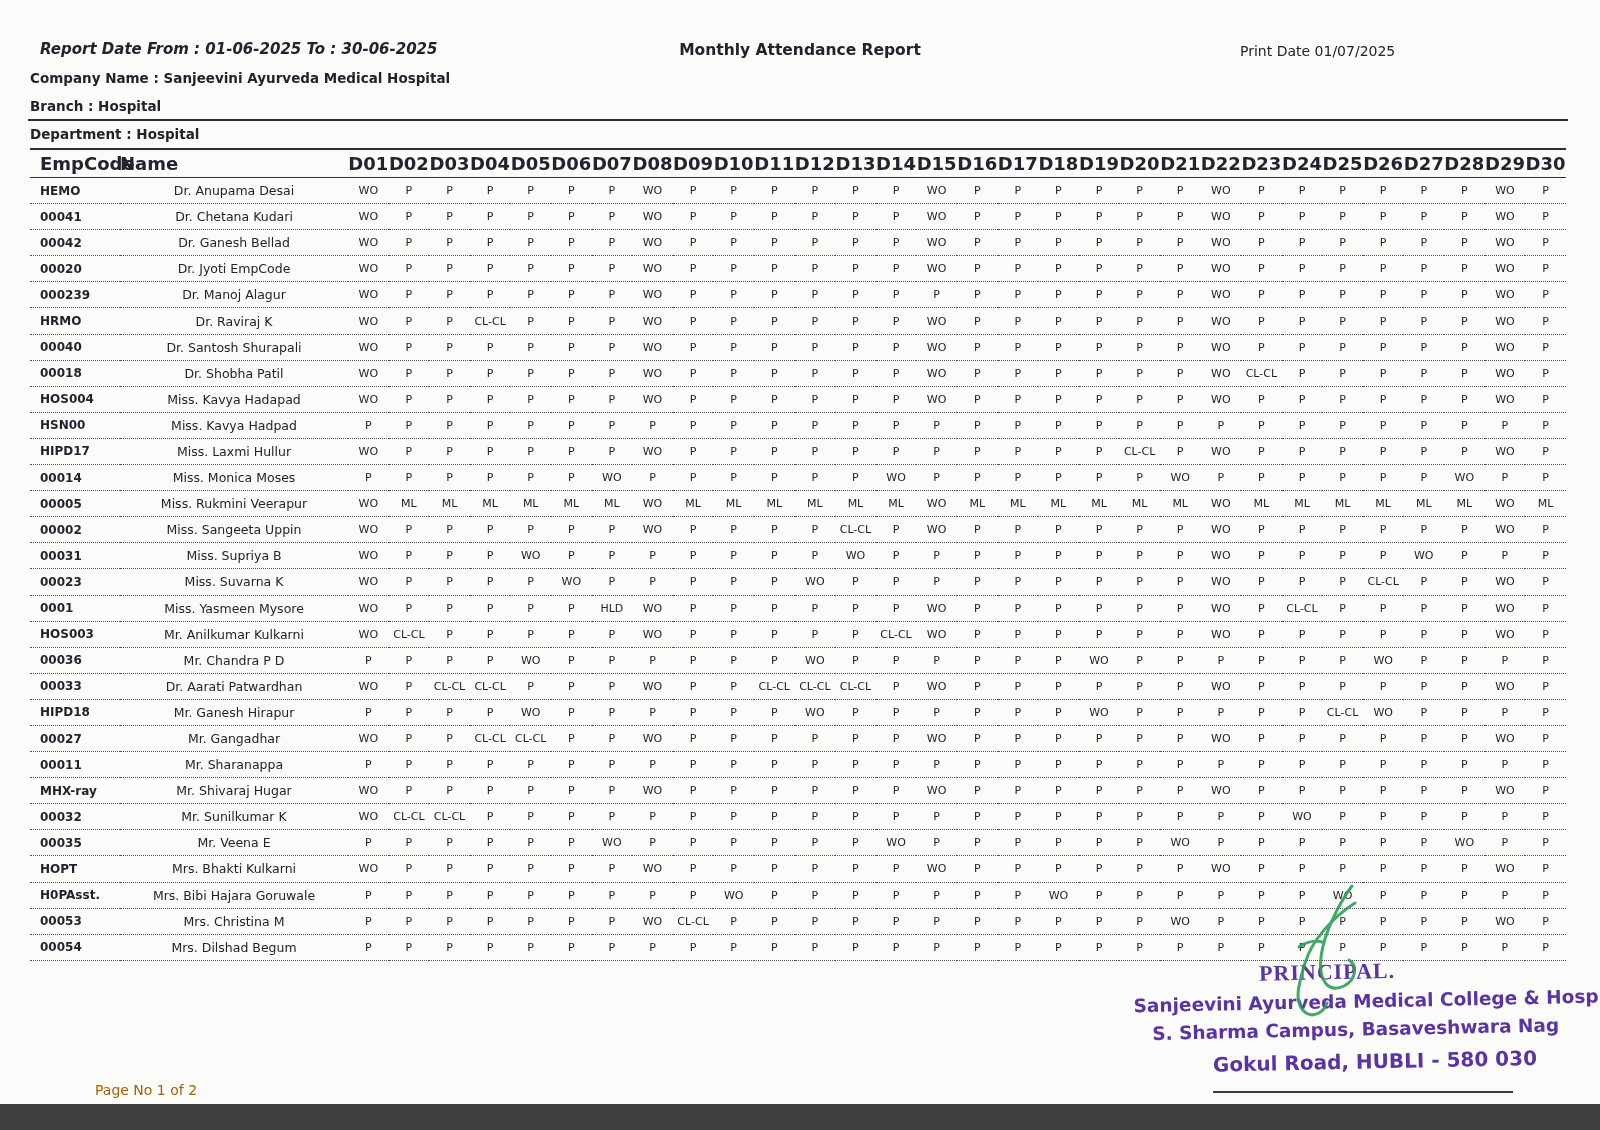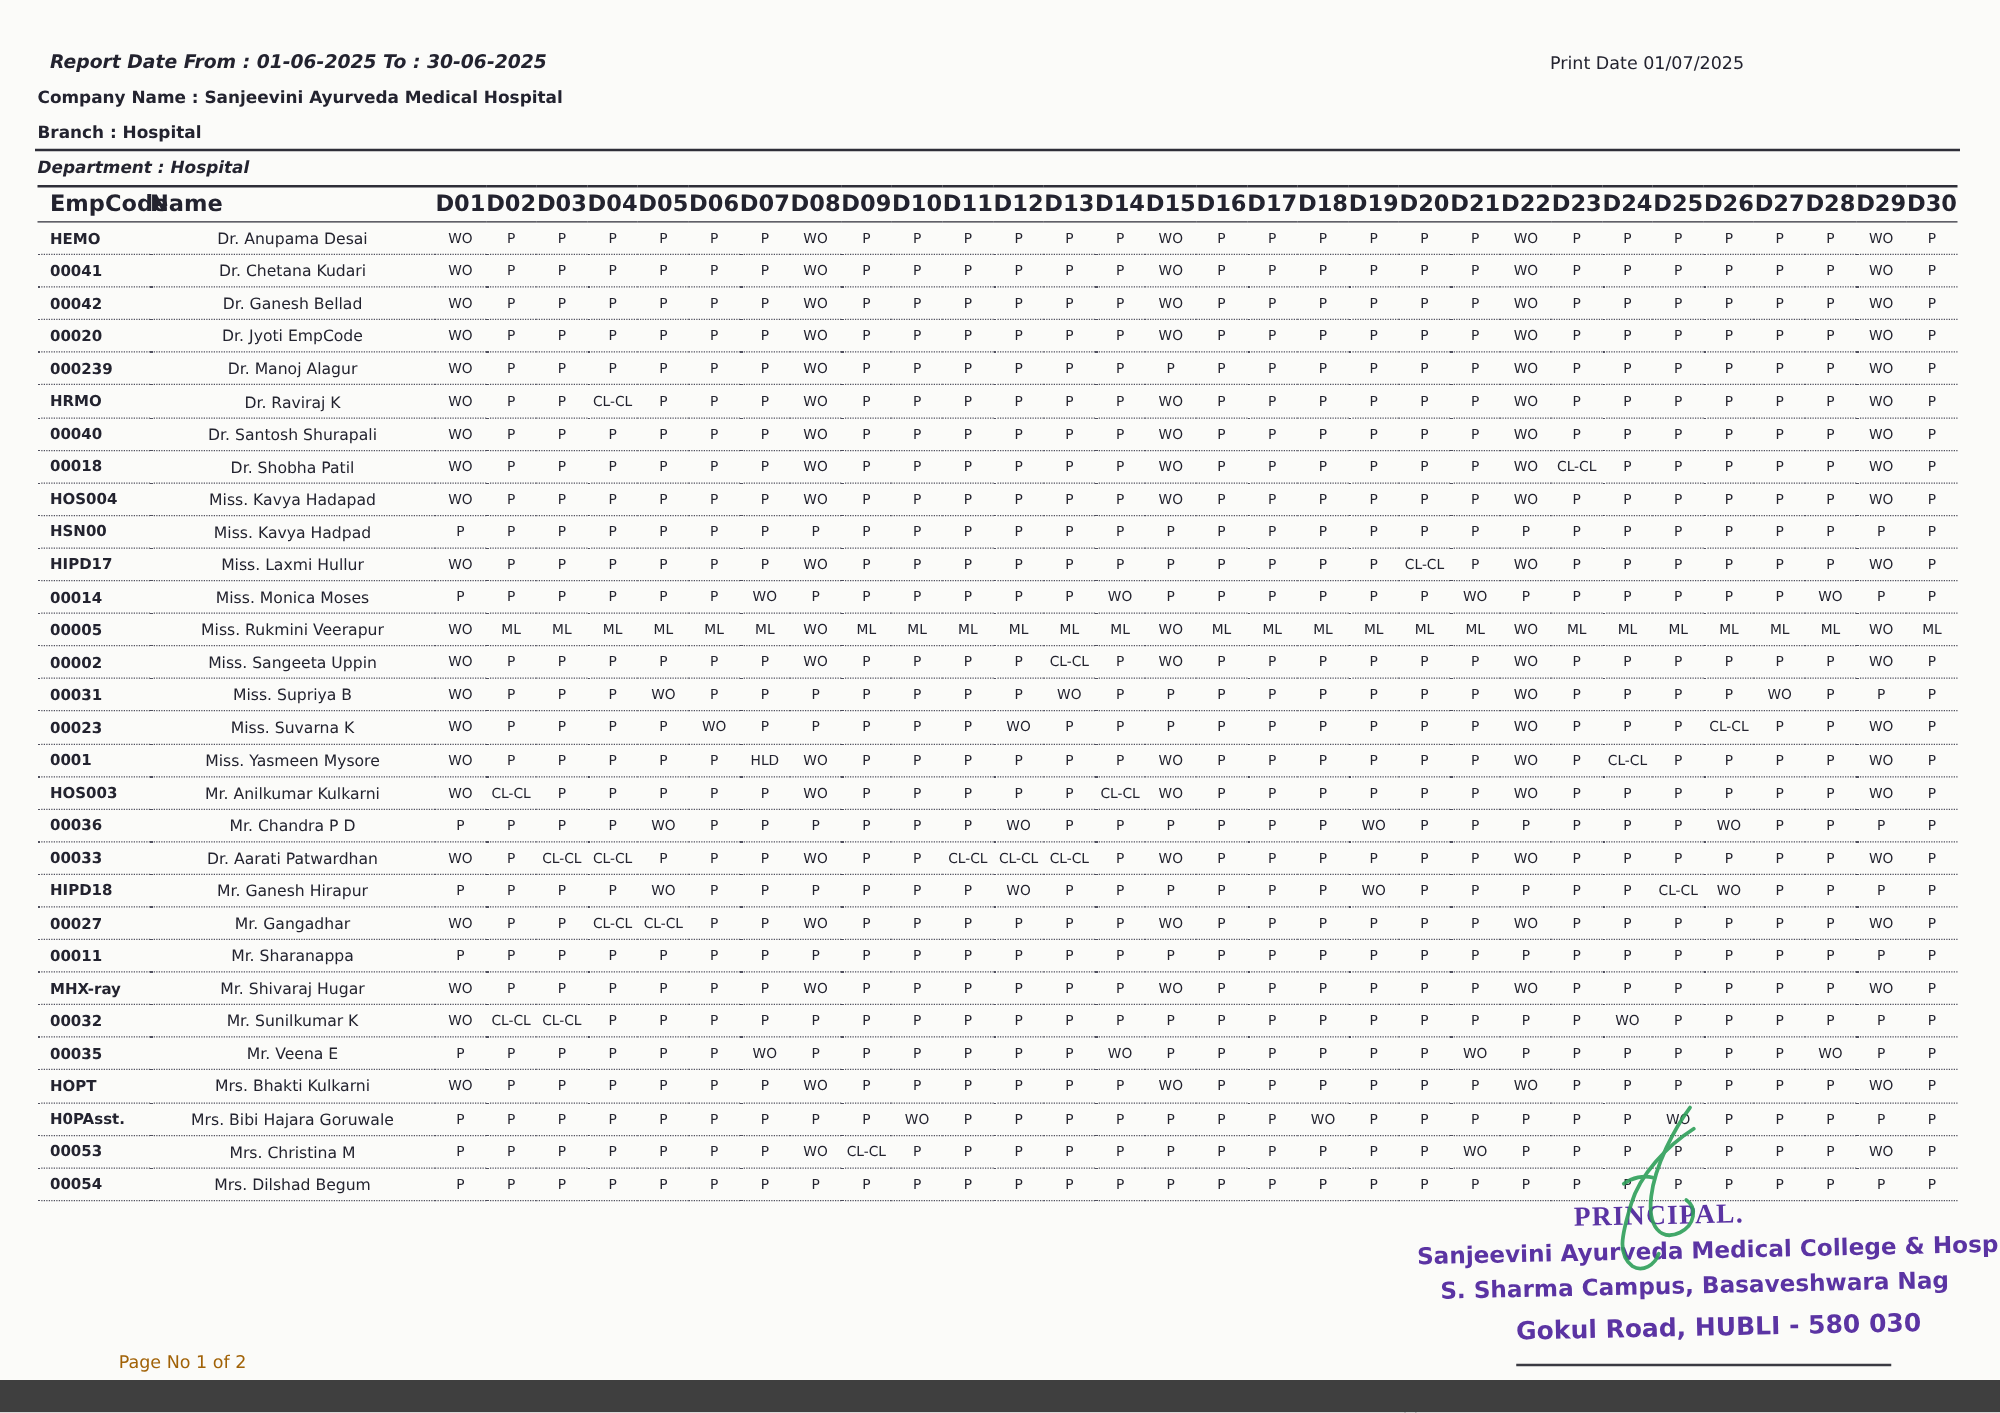--- a/index.html
+++ b/index.html
@@ -18,21 +18,21 @@
     font-family:"DejaVu Sans","Liberation Sans",sans-serif;
     color:var(--ink);
   }
   
   .hdr-line{position:absolute;white-space:nowrap;}
   .report-range{left:40px;top:40px;font-size:15px;font-weight:bold;font-style:italic;}
   .main-title{left:0;top:41px;width:1600px;text-align:center;font-size:15.5px;font-weight:bold;}
   .print-date{left:1240px;top:43px;font-size:14px;}
   .company{left:30px;top:70px;font-size:13.5px;font-weight:bold;}
   .branch{left:30px;top:98px;font-size:13.5px;font-weight:bold;}
-  .department{left:30px;top:126px;font-size:13.5px;font-weight:bold;font-style:italic;}
+  .department{left:30px;top:126px;font-size:13.5px;font-weight:bold;}
   .rule{position:absolute;left:28px;width:1540px;background:#2e2e38;}
   .rule-1{top:119px;height:2px;}
   
   table.att{
     position:absolute;left:30px;top:148px;
     width:1536px;
     border-collapse:collapse;table-layout:fixed;
   }
   table.att col.c-emp{width:90px;}
   table.att col.c-name{width:228px;}
@@ -72,20 +72,21 @@
   .stamp .l4{position:absolute;left:112px;top:95px;font-weight:bold;font-size:20px;white-space:nowrap;}
   .signature-svg{position:absolute;left:0;top:0;pointer-events:none;}
   .bottom-bar{position:absolute;left:0;top:1104px;width:1600px;height:26px;background:var(--bar);}
 </style>
 </head>
 <body>
 
 <div class="page">
 
   <div class="hdr-line report-range">Report Date From : 01-06-2025 To : 30-06-2025</div>
+  <div class="hdr-line main-title">Monthly Attendance Report</div>
   <div class="hdr-line print-date">Print Date 01/07/2025</div>
   <div class="hdr-line company">Company Name : Sanjeevini Ayurveda Medical Hospital</div>
   <div class="hdr-line branch">Branch : Hospital</div>
   <div class="rule rule-1"></div>
   <div class="hdr-line department">Department : Hospital</div>
 
   <table class="att">
     <colgroup id="att-cols">
         <col class="c-emp">
         <col class="c-name">

